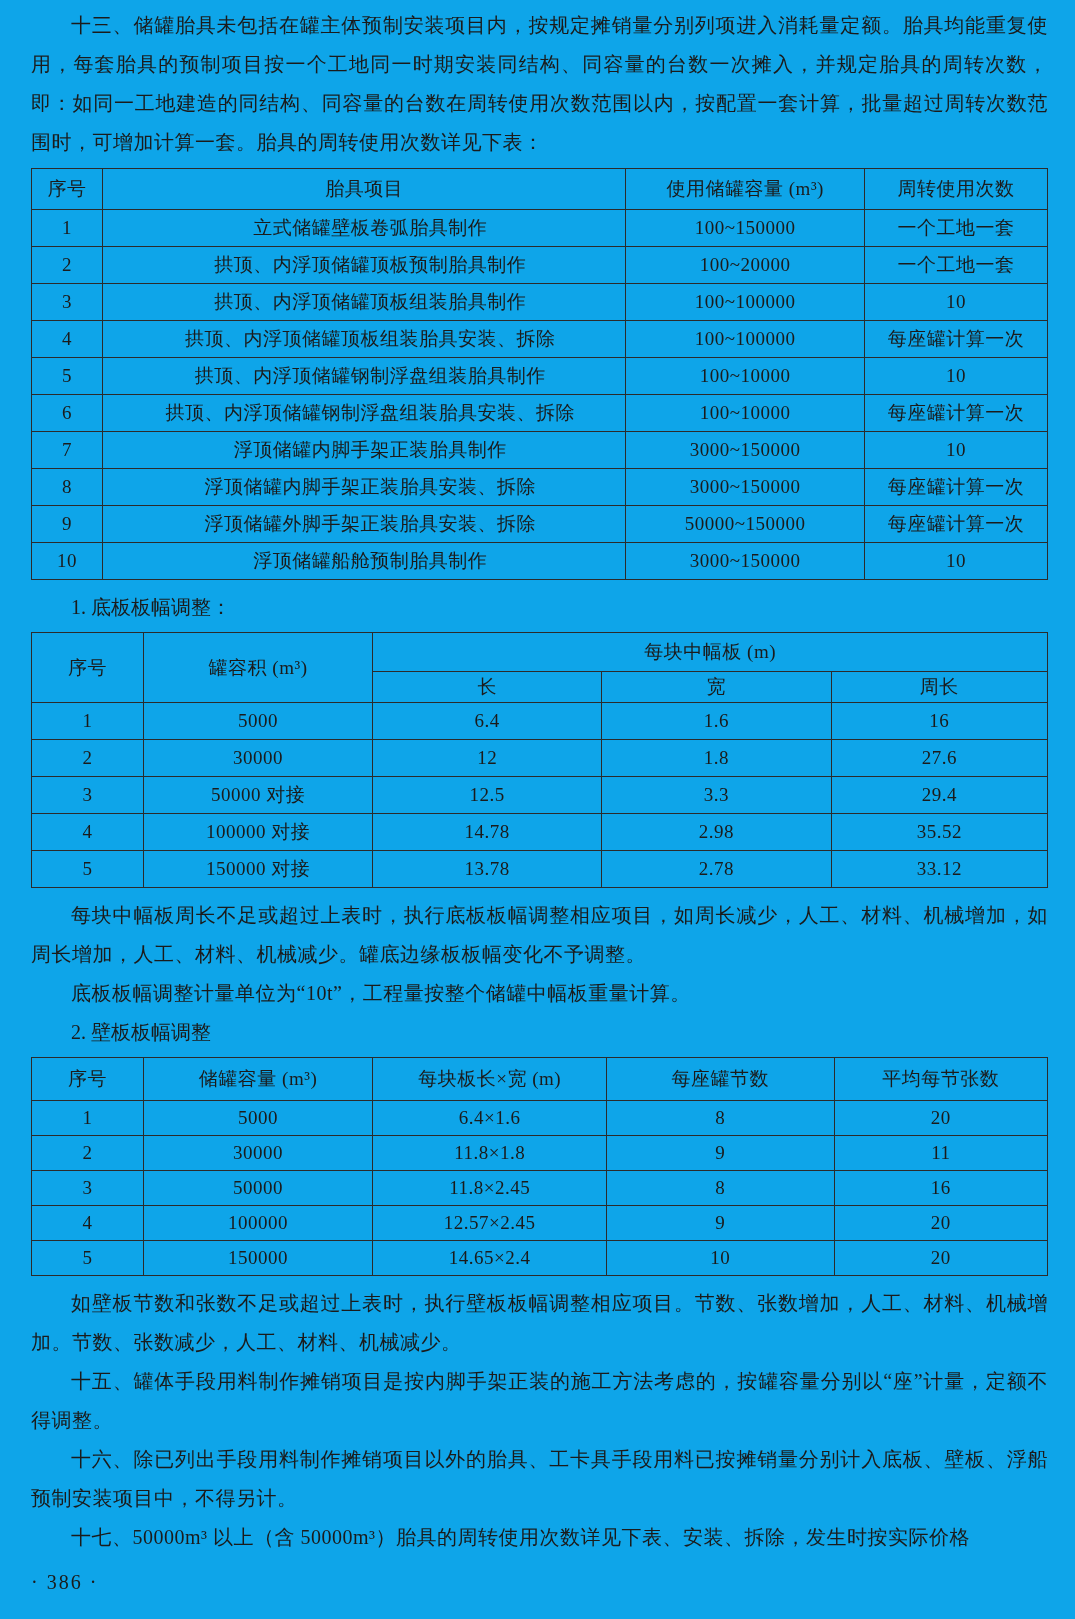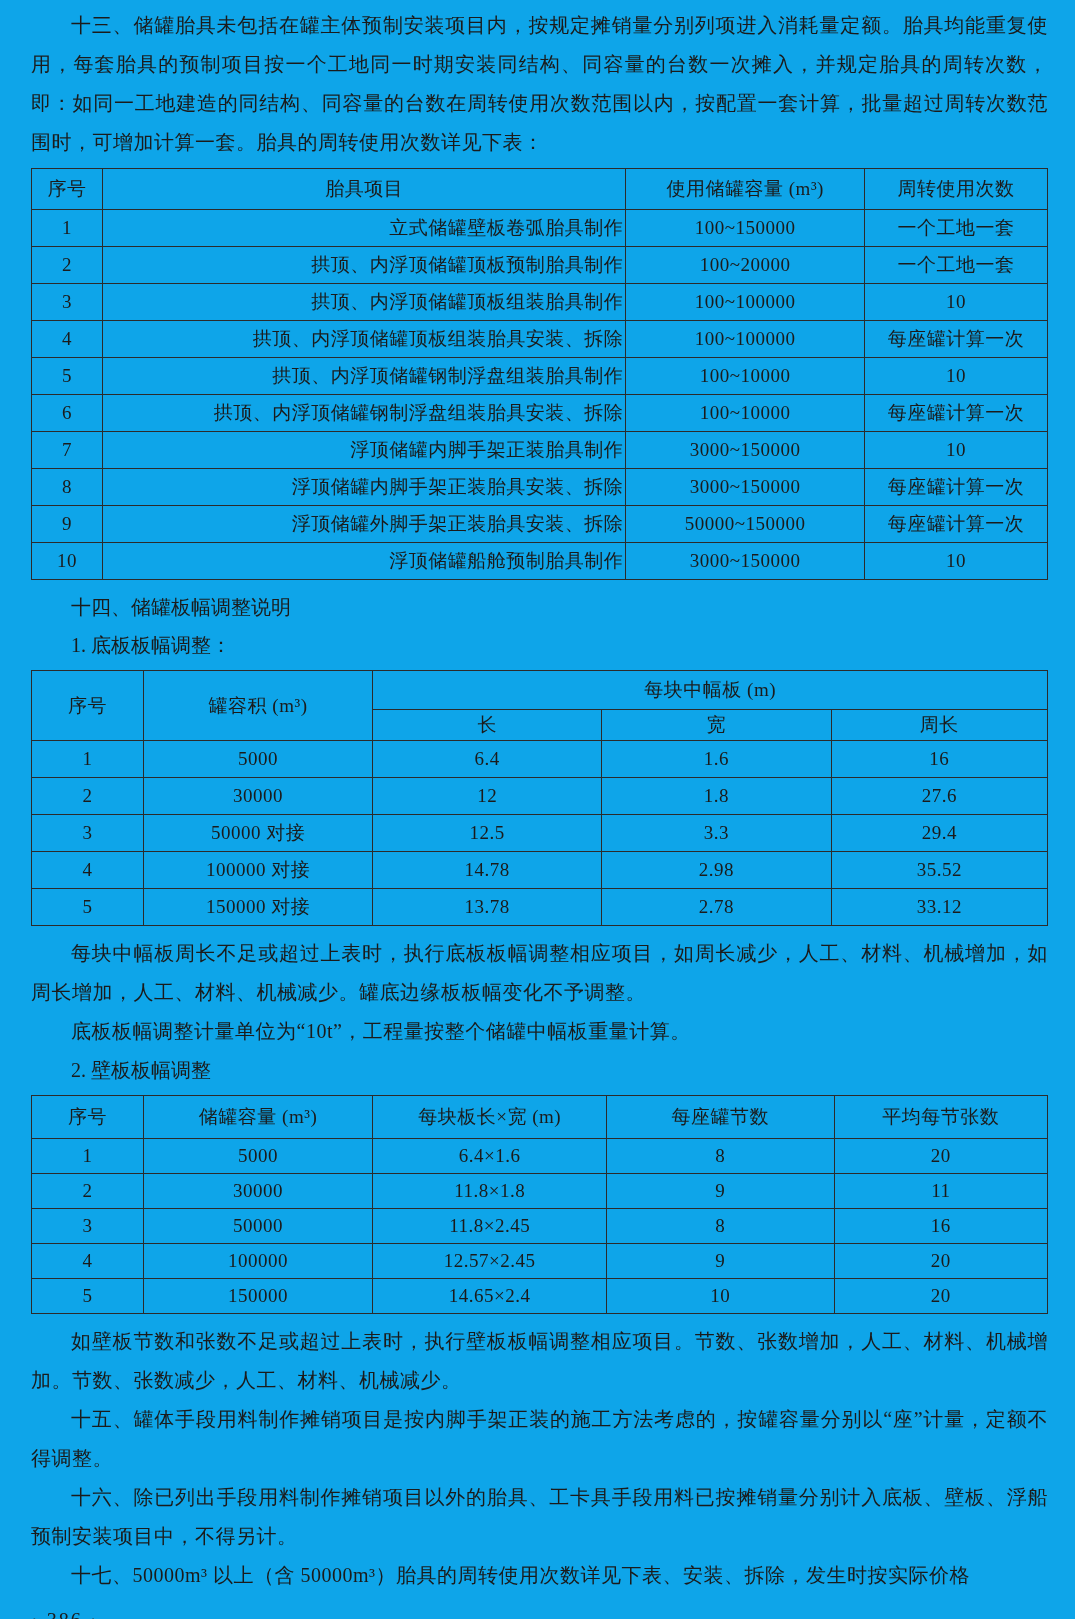--- a/index.html
+++ b/index.html
@@ -37,21 +37,21 @@
     text-align: center;
     vertical-align: middle;
     font-size: 19px;
     padding: 0 2px;
     letter-spacing: 0.5px;
     overflow: hidden;
     white-space: nowrap;
   }
   table.tbl-tooling th { height: 40px; }
   table.tbl-tooling td { height: 36px; }
-  table.tbl-tooling td:nth-child(2) { text-align: right; padding-left: 14px; }
+  table.tbl-tooling td:nth-child(2) { text-align: center; padding-left: 14px; }
 
   table.tbl-bottom th.tier1 { height: 38px; }
   table.tbl-bottom th.tier2 { height: 30px; }
   table.tbl-bottom td { height: 36px; }
 
   table.tbl-wall th { height: 42px; }
   table.tbl-wall td { height: 34px; }
 
   .sp-top { margin-top: 10px; }
   .sp-top-sm { margin-top: 6px; }
@@ -140,21 +140,20 @@
         </tr>
         <tr>
           <td>10</td>
           <td>浮顶储罐船舱预制胎具制作</td>
           <td>3000~150000</td>
           <td>10</td>
         </tr>
       </tbody>
   </table>
 
-  <p class="heading-line sp-top">十四、储罐板幅调整说明</p>
   <p class="heading-line">1. 底板板幅调整：</p>
 
   <table class="doc-table tbl-bottom">
     <colgroup>
       <col style="width:11%">
         <col style="width:22.6%">
         <col style="width:22.5%">
         <col style="width:22.6%">
         <col style="width:21.3%">
     </colgroup>

